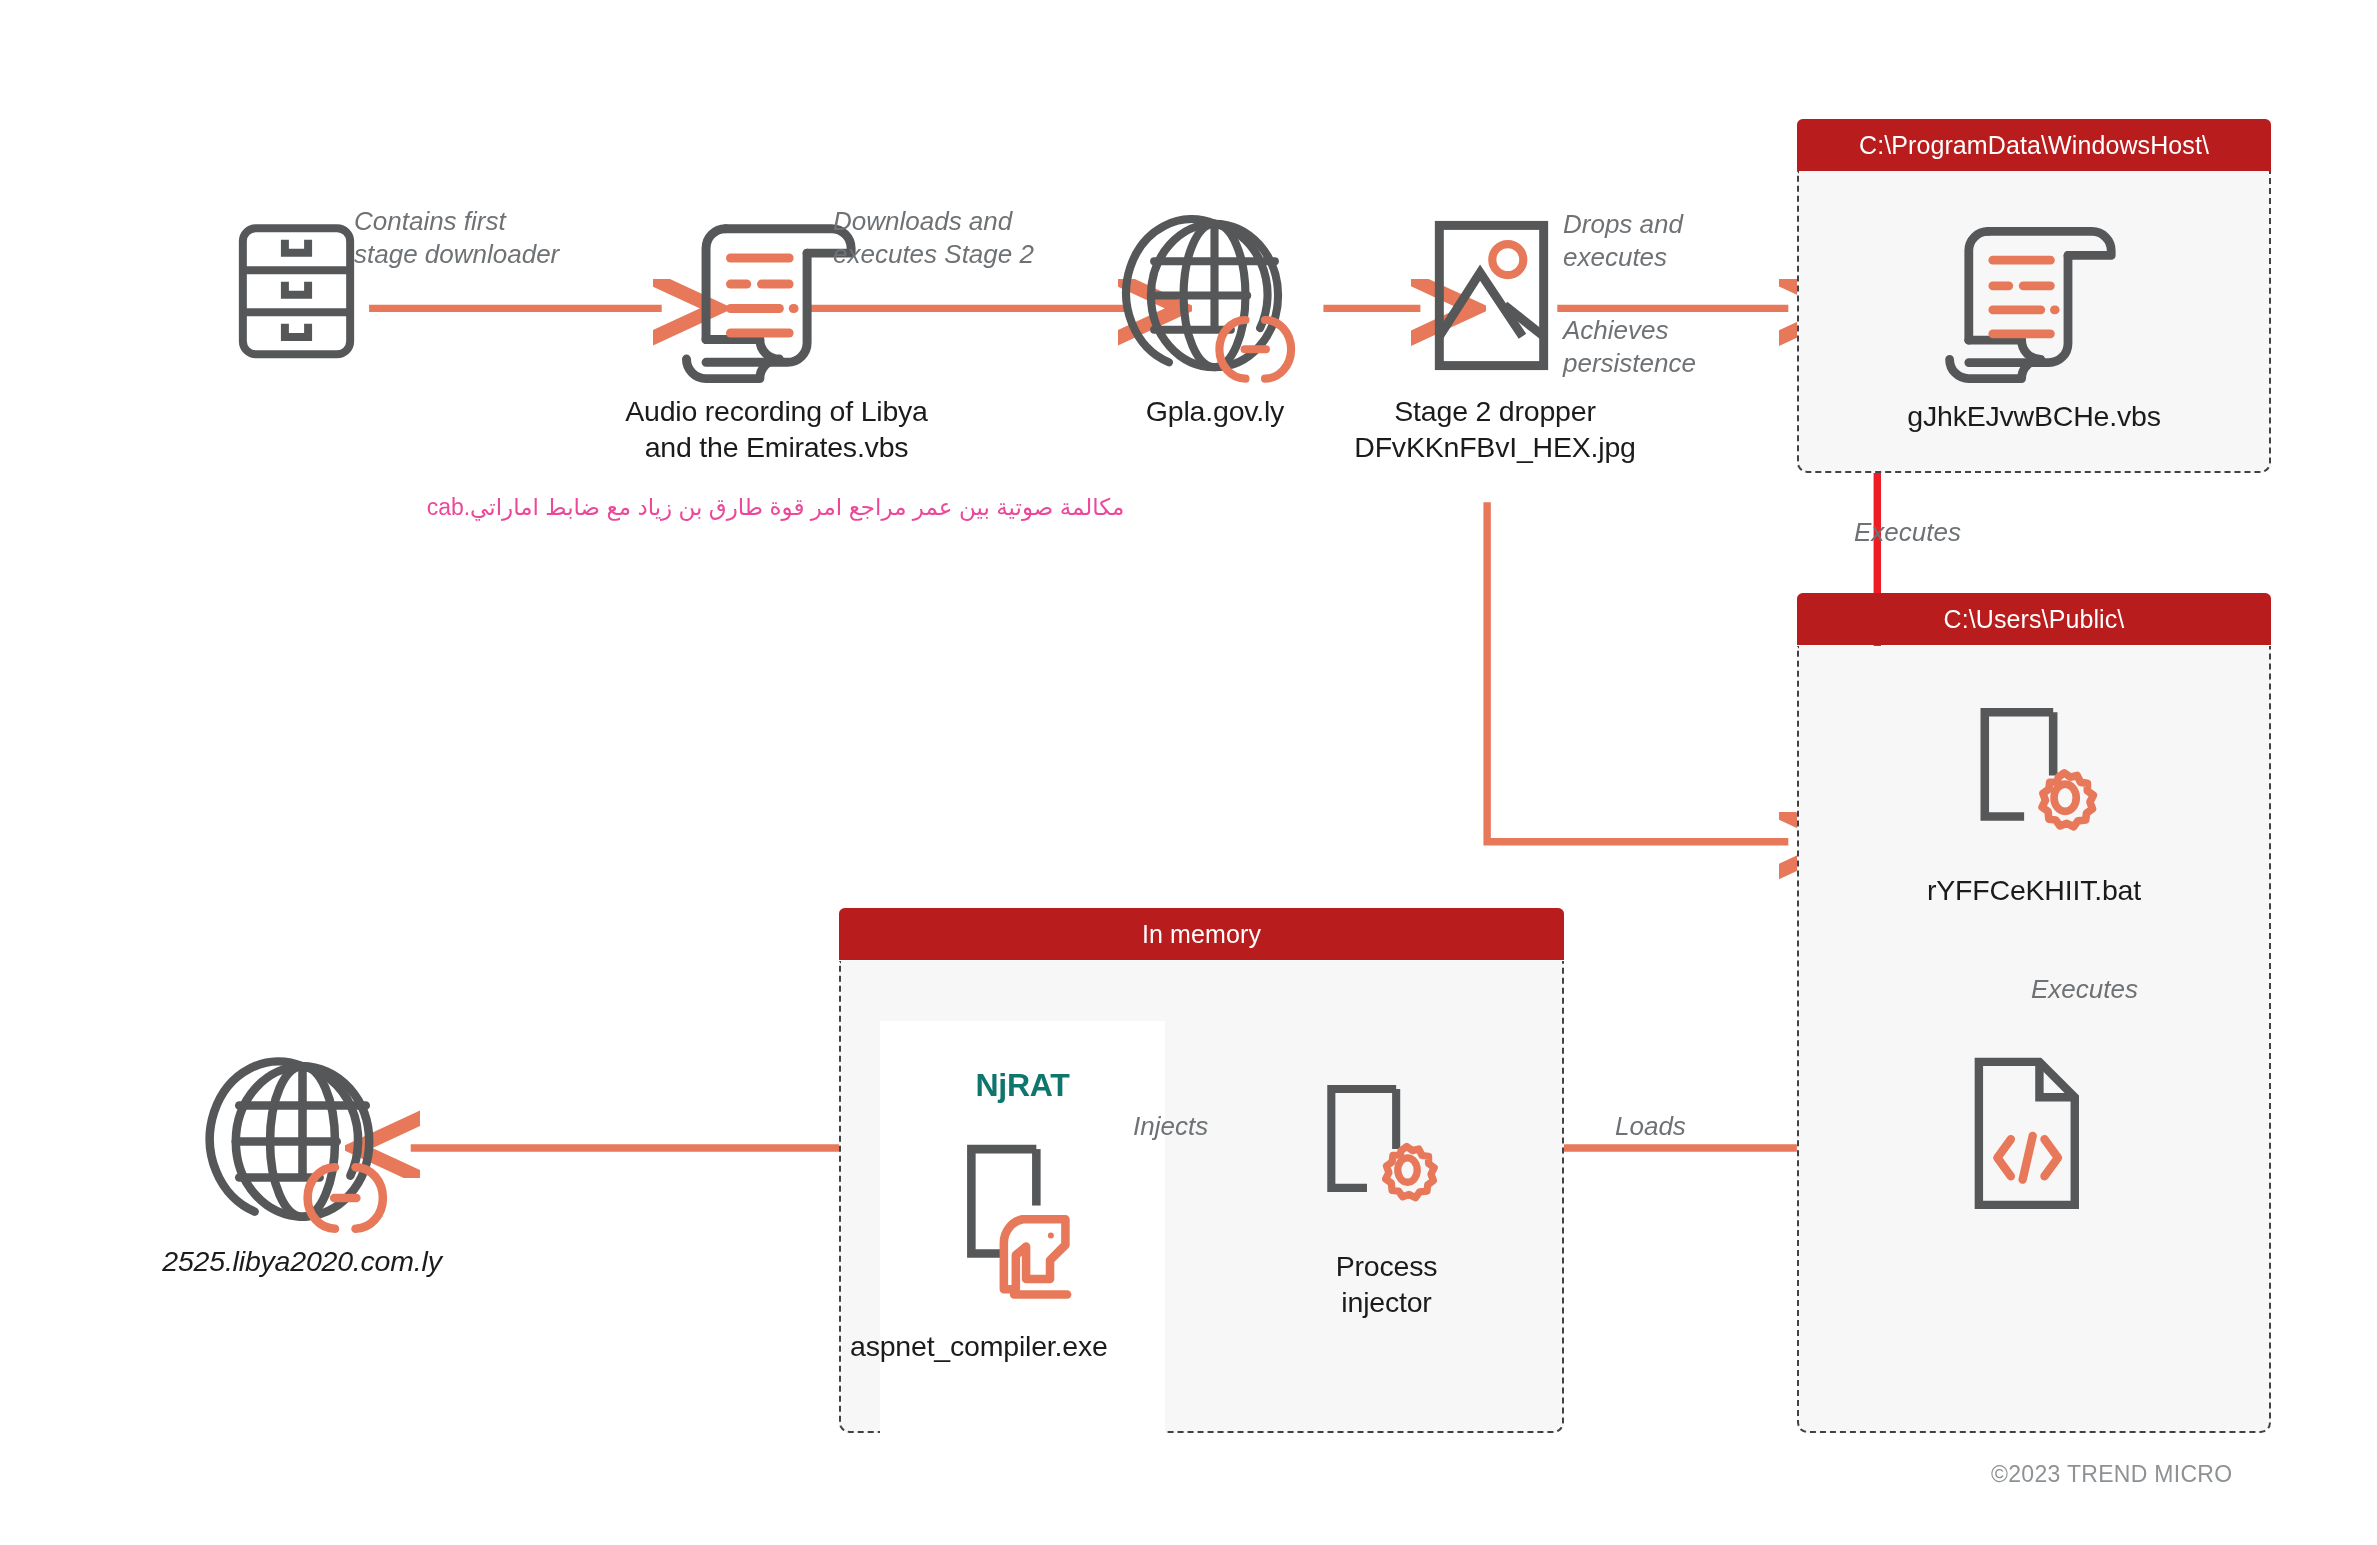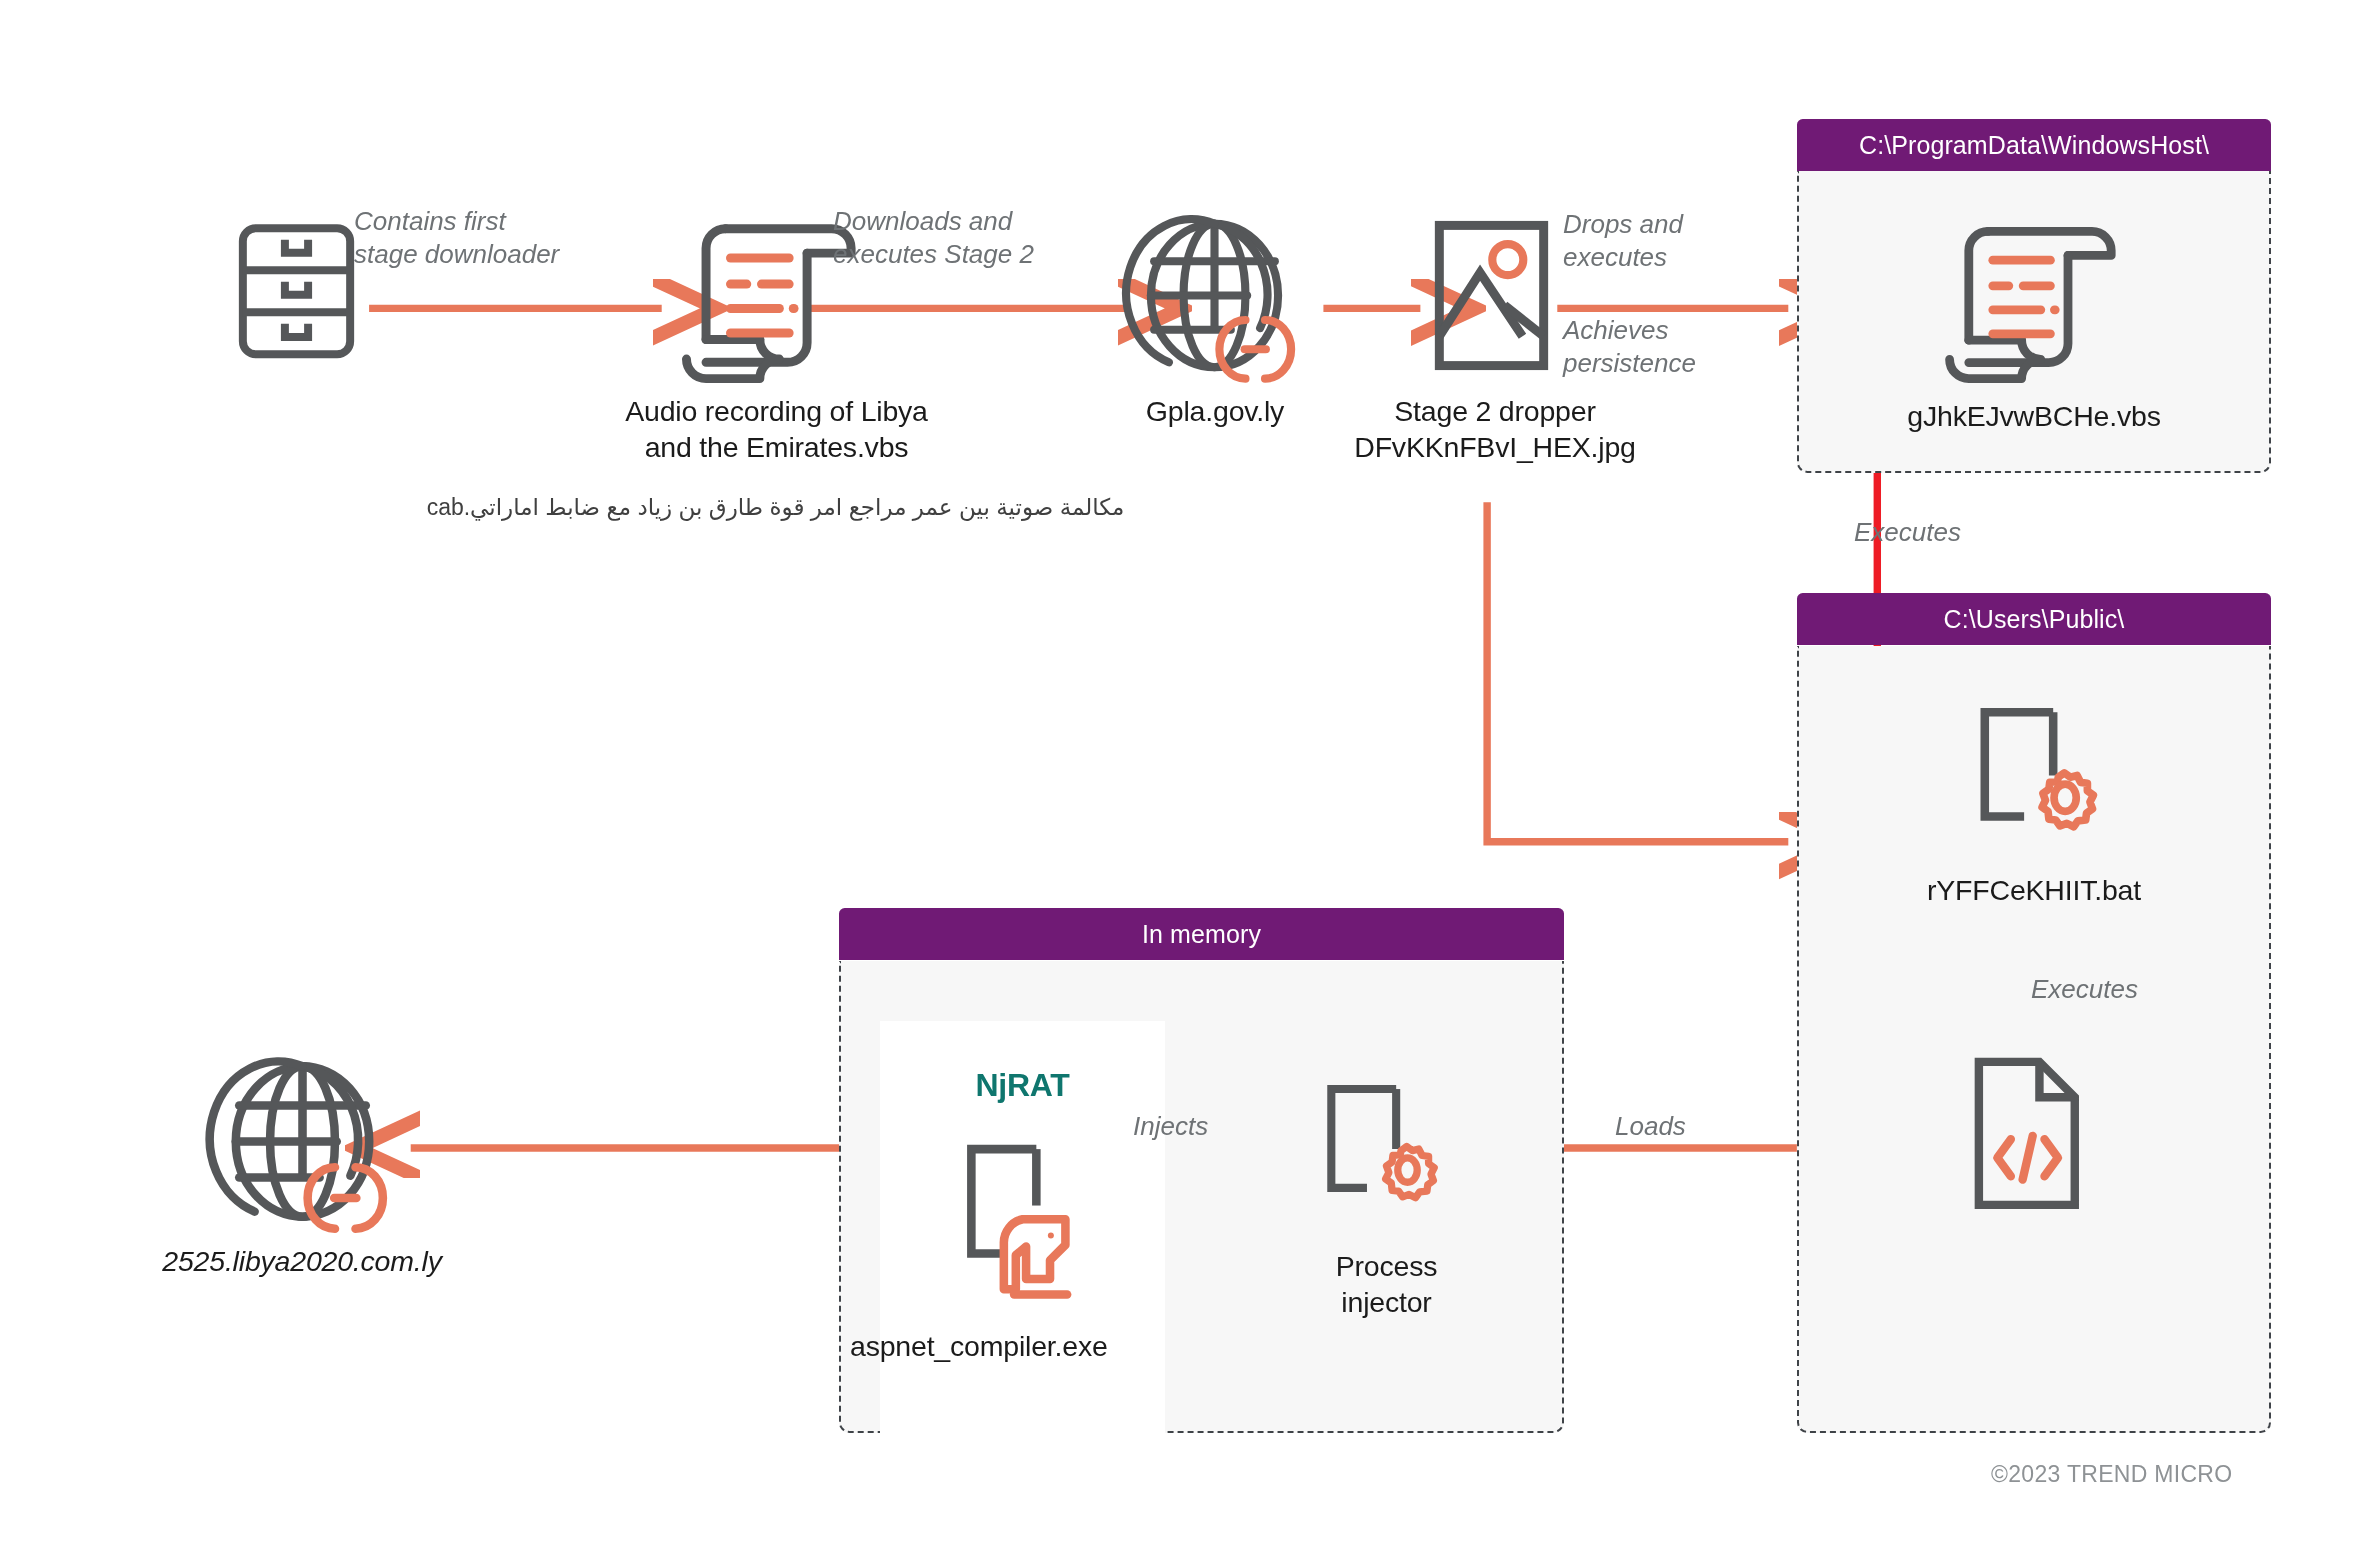--- a/index.html
+++ b/index.html
@@ -19,40 +19,40 @@
     text-align:center;
     color:#1b1b1b;
     font-size:28.5px;
     line-height:1.26;
     letter-spacing:-0.2px;
     white-space:pre-line;
   }
   .arabic-label{
     position:absolute;
     text-align:center;
-    color:#404040;
+    color:#ec4899;
     font-size:23px;
     line-height:1.2;
     direction:rtl;
     unicode-bidi:plaintext;
     white-space:nowrap;
   }
   .edge-label{
     position:absolute;
     text-align:left;
     color:#6e7275;
     font-size:26px;
     line-height:1.28;
     font-style:italic;
     white-space:pre-line;
   }
   .container-title{
     position:absolute;
     display:flex;align-items:center;justify-content:center;
-    background:#701a75;
+    background:#b91c1c;
     color:#ffffff;
     font-size:25px;
     letter-spacing:0.1px;
     border-radius:5.7px 5.7px 0 0;
   }
   .container-body{
     position:absolute;
     background:#f7f7f7;
     border:2.3px dashed #3f4348;
     border-top:none;

